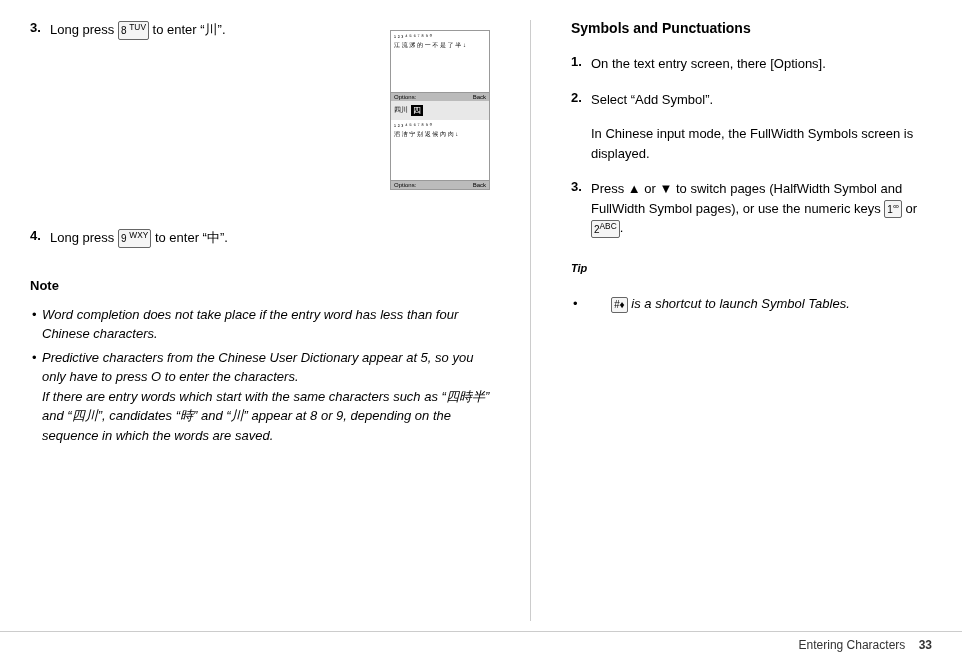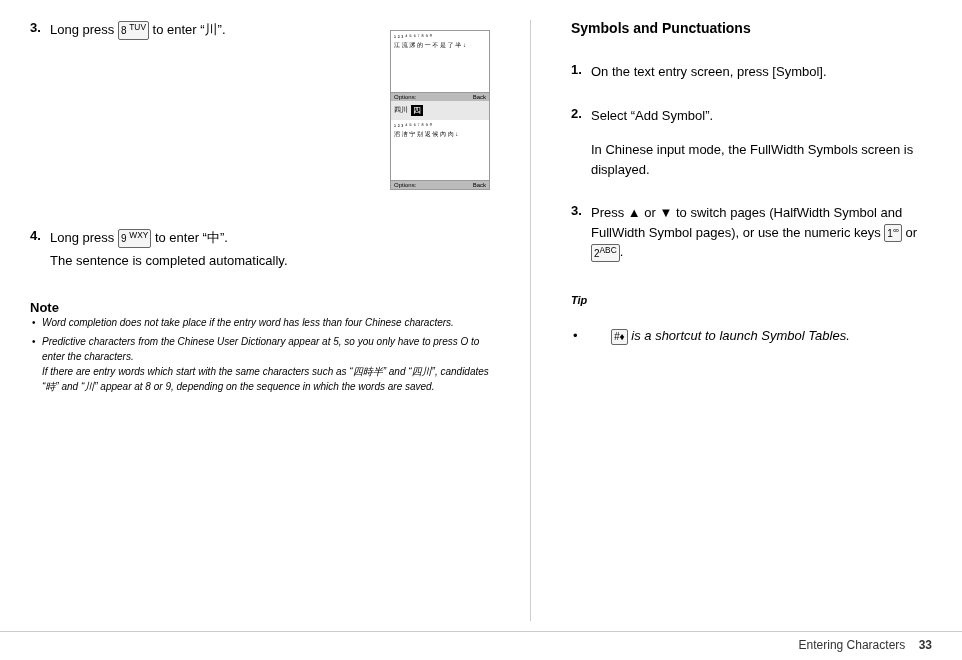--- a/index.html
+++ b/index.html
@@ -26,21 +26,21 @@
       flex: 0 0 460px;
       display: flex;
       flex-direction: column;
       gap: 0;
     }
 
     .right-column {
       flex: 1;
       display: flex;
       flex-direction: column;
-      gap: 16px;
+      gap: 8px;
     }
 
     .step-content {
       display: flex;
       flex-direction: column;
       gap: 3px;
     }
 
     .step-text {
       font-size: 13px;
@@ -104,25 +104,25 @@
       border-top: 1px solid #999;
     }
 
     .note-section {
       margin-top: 10px;
     }
 
     .note-title {
       font-weight: bold;
       font-size: 13px;
-      margin-bottom: 0;
+      margin-bottom: 12px;
     }
 
     .note-item {
-      font-size: 10px;
+      font-size: 13px;
       line-height: 1.5;
       margin-left: 12px;
       margin-bottom: 4px;
       font-style: italic;
       position: relative;
     }
 
     .note-item::before {
       content: "•";
       position: absolute;
@@ -284,21 +284,20 @@
       </div>
     </div>
 
     <div class="step4-block">
       <div class="step-row" style="margin-bottom:2px;">
         <span class="step-label">4.</span>
         <div class="step-content">
           <span class="step-text">
             Long press <span class="key-box">9 <sup>WXY</sup></span> to enter “中”.
           </span>
-          <span class="step-sub">The sentence is completed automatically.</span>
         </div>
       </div>
     </div>
 
     <div class="note-section">
       <div class="note-title">Note</div>
       <div class="note-item">
         Word completion does not take place if the entry word has less than four Chinese characters.
       </div>
       <div class="note-item">
@@ -308,21 +307,21 @@
     </div>
   </div>
 
   <div class="divider-line"></div>
 
   <div class="right-column">
     <div class="section-title">Symbols and Punctuations</div>
 
     <div class="right-step-item">
       <span class="right-step-number">1.</span>
-      <span class="right-step-content">On the text entry screen, press [Symbol].</span>
+      <span class="right-step-content">On the text entry screen, there [Options].</span>
     </div>
 
     <div class="right-step-item" style="flex-direction:column; gap:2px;">
       <div style="display:flex; gap:6px; align-items:flex-start;">
         <span class="right-step-number">2.</span>
         <div>
           <span class="right-step-content">Select “Add Symbol”.</span><br>
           <br>
           <span class="right-step-content">In Chinese input mode, the FullWidth Symbols screen is displayed.</span>
         </div>

